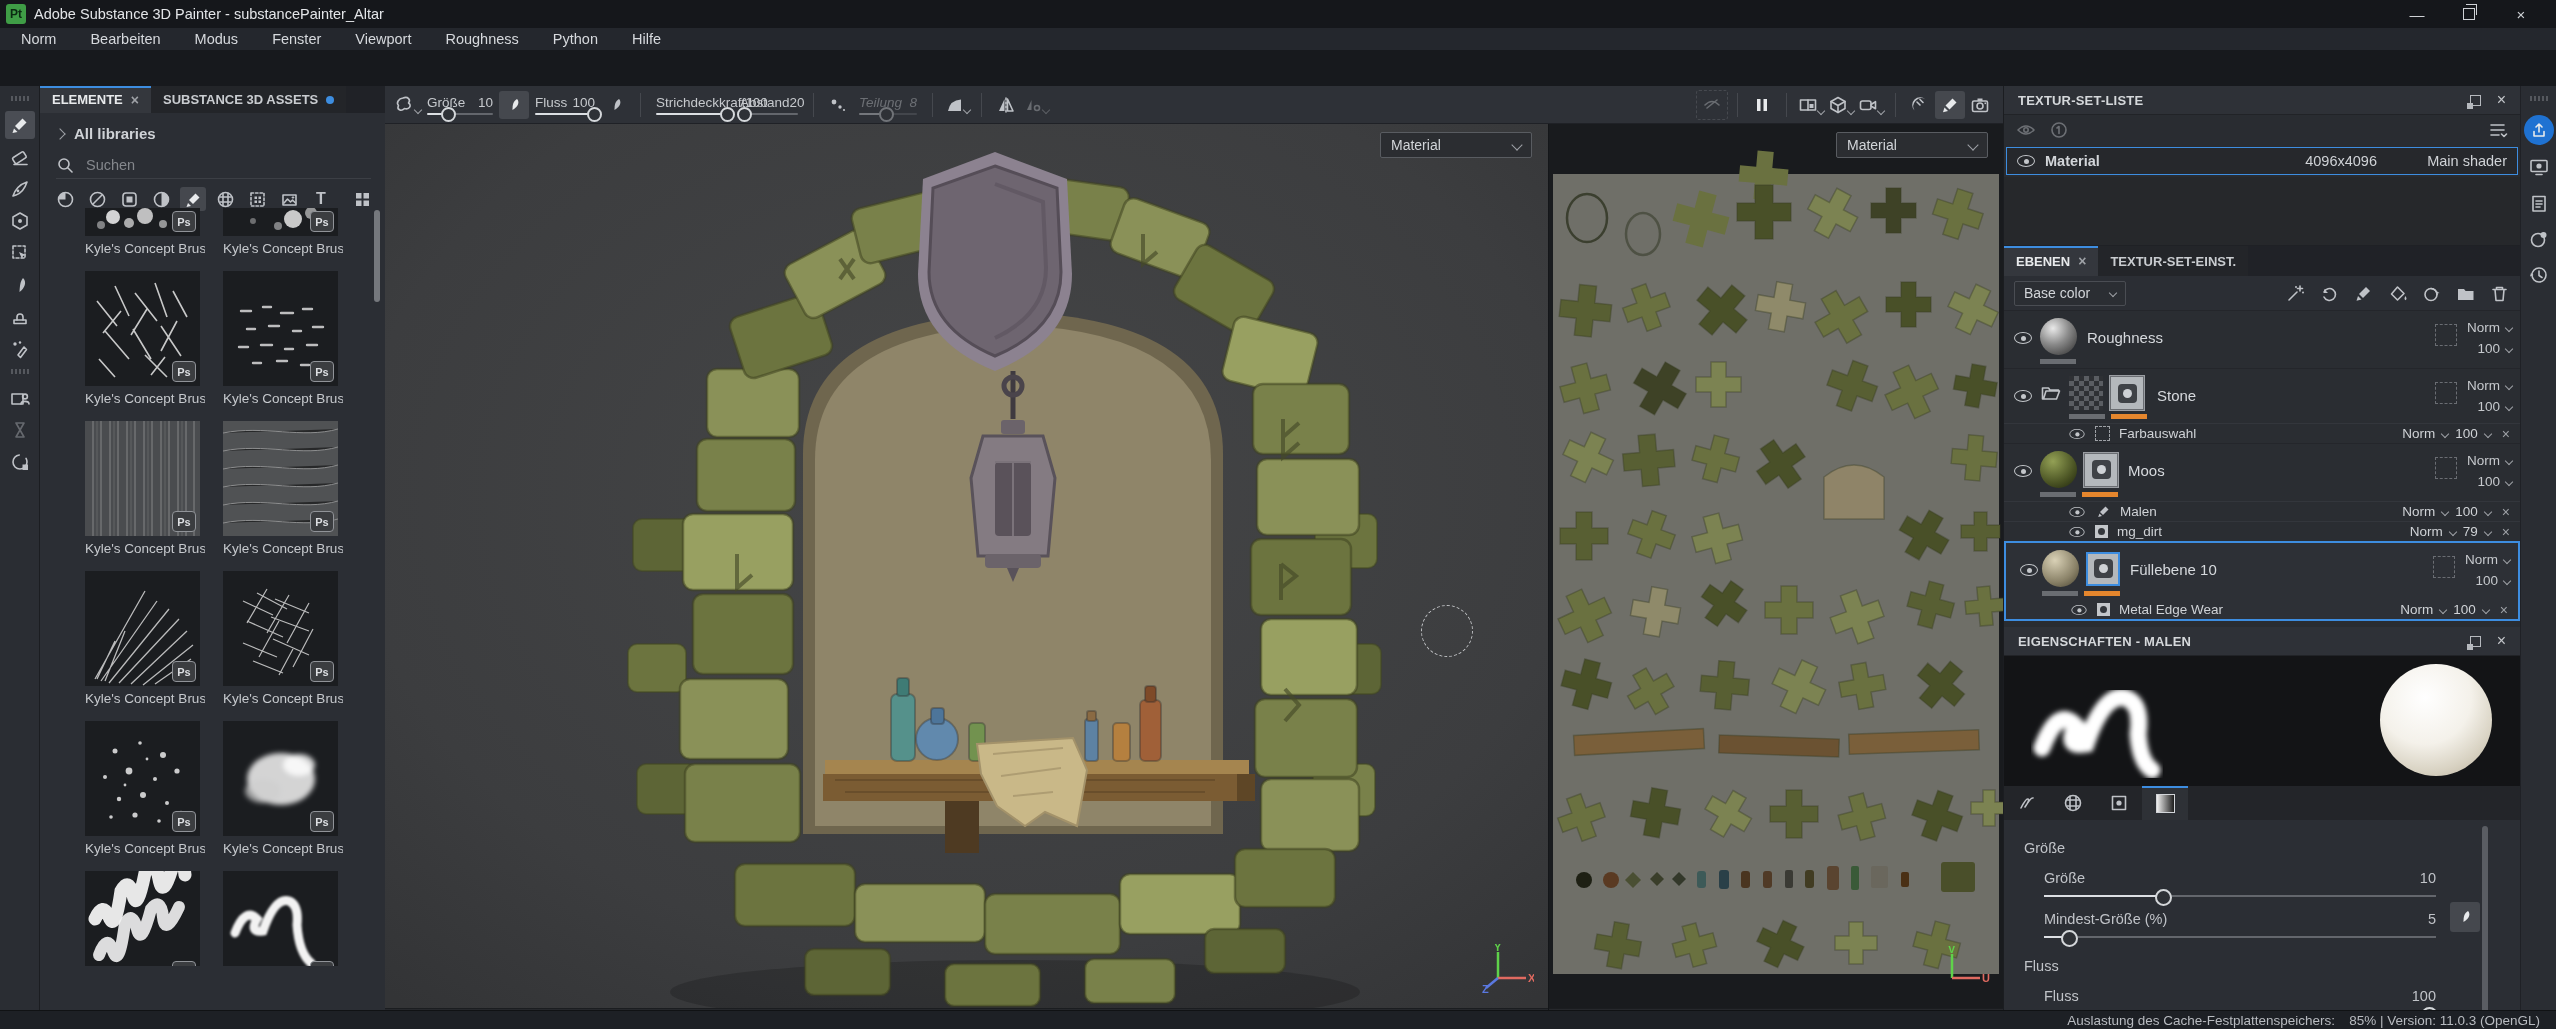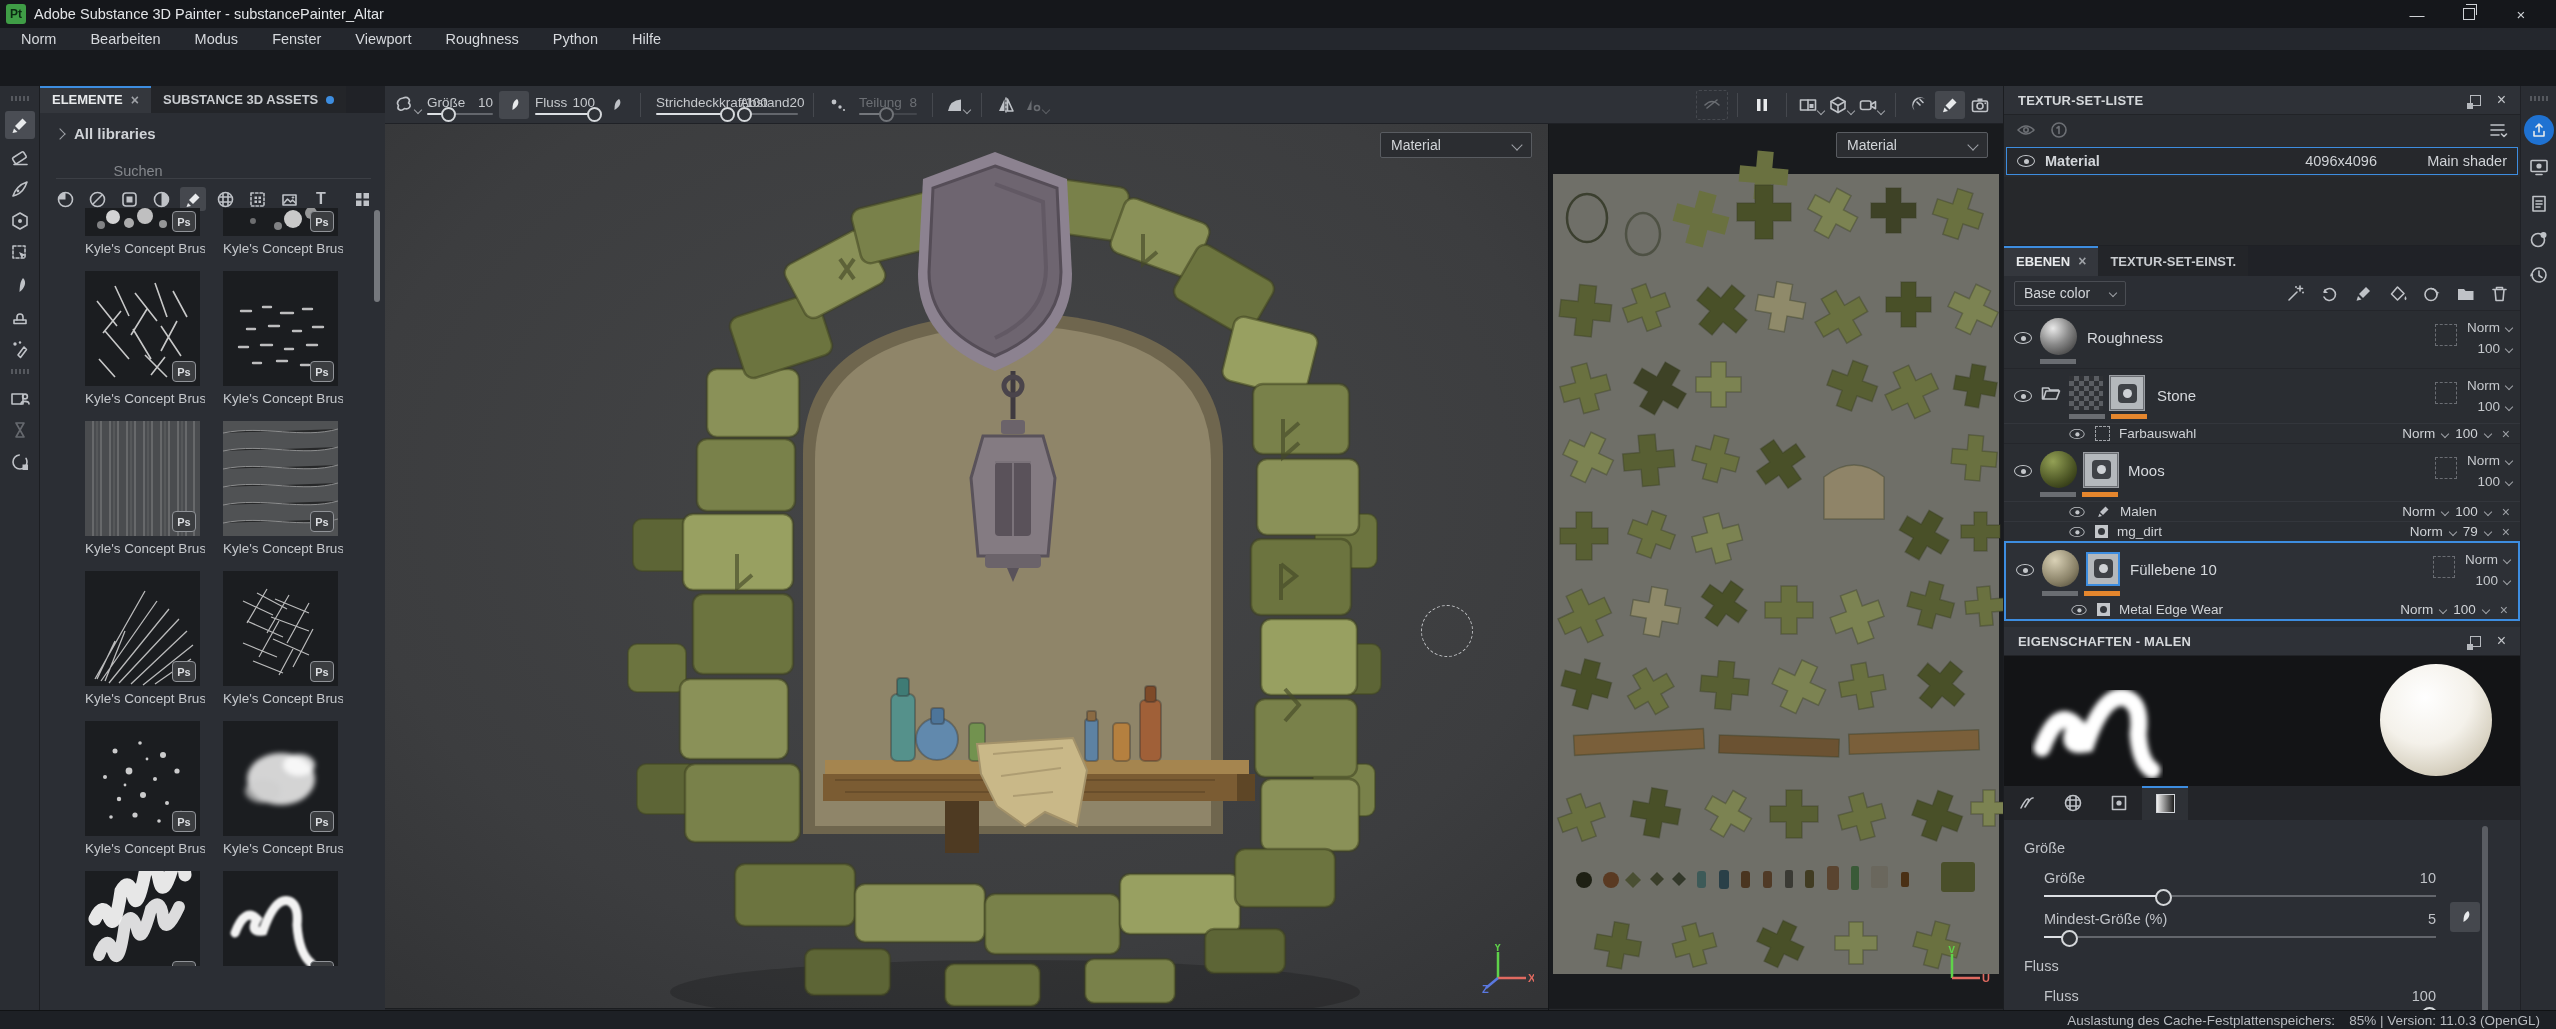--- a/index.html
+++ b/index.html
@@ -40,21 +40,21 @@
        color:#c9ccd0;background:#232529;position:relative;}
   .tab.active{background:#34373d;color:#e8eaec;}
   .tab.active::before{content:"";position:absolute;left:0;top:0;right:0;height:2px;background:#3d8de0;}
   .tabclose{color:#9ea1a6;font-size:14px;}
   .bluedot{width:8px;height:8px;border-radius:50%;background:#3d8de0;}
   .libraries{display:flex;align-items:center;gap:10px;padding:12px 0 2px 16px;font-weight:bold;color:#cfd2d6;}
   .chev{width:7px;height:7px;border-right:1.6px solid #9ea1a6;border-bottom:1.6px solid #9ea1a6;
         display:inline-block;transform:rotate(45deg);flex:none;}
   .chev.right{transform:rotate(-45deg);}
   .chev.sm{width:5px;height:5px;}
-  .searchrow{display:flex;align-items:center;gap:10px;margin:8px 14px 0 16px;height:26px;border-bottom:1px solid #3c3f45;flex-direction:column;}
+  .searchrow{display:flex;align-items:center;gap:10px;margin:8px 14px 0 16px;height:26px;border-bottom:1px solid #3c3f45;}
   .searchrow input{background:transparent;border:none;outline:none;color:#d2d5d9;font-size:14.5px;width:200px;font-family:inherit;}
   .searchrow input::placeholder{color:#84878c;}
   .filterrow{display:flex;align-items:center;gap:6px;padding:8px 10px 0 12px;}
   .fbtn{width:26px;height:24px;display:flex;align-items:center;justify-content:center;border-radius:3px;color:#bfc2c7;}
   .fbtn.active{background:#45484e;}
   .fbtn.last{margin-left:auto;}
   .brush-scroll{position:absolute;left:0;right:14px;top:122px;bottom:80px;overflow:hidden;}
   .brush-grid{position:absolute;left:45px;top:-87px;display:grid;grid-template-columns:120px 120px;column-gap:18px;}
   .bcell{width:120px;height:150px;}
   .bthumb{width:115px;height:115px;background:#1b1d20;position:relative;overflow:hidden;}
@@ -73,21 +73,21 @@
   .tslider{display:flex;flex-direction:column;justify-content:center;gap:3px;margin:0 6px;}
   .tsl-top{display:flex;justify-content:space-between;font-size:13.5px;color:#c6c9cd;}
   .tsl-track{position:relative;height:2px;border-radius:1px;
              background:linear-gradient(to right,#dcdfe3 var(--pct),#63666c var(--pct));}
   .tsl-knob{position:absolute;top:50%;left:var(--pct);width:11px;height:11px;margin:-6.5px 0 0 -6px;
             border-radius:50%;background:#2e3136;border:2px solid #d4d7da;}
   .tbtn{width:30px;height:28px;display:flex;align-items:center;justify-content:center;border-radius:3px;color:#bfc2c7;flex:none;}
   .tbtn.boxed{background:#45484e;}
   .tbtn.dim{opacity:.4;}
   .dim{opacity:.45;}
-  .disabled{opacity:.4;}
+  .disabled{opacity:.4;font-style:italic;}
   .rtools{margin-left:auto;display:flex;align-items:center;}
   
   .vp3d{left:385px;top:38px;width:1163px;bottom:0;background:#3e3f41;display:flex;flex-direction:column;}
   .vp2d{left:1548px;top:38px;width:455px;bottom:0;background:#191b1e;border-left:1px solid #141619;display:flex;flex-direction:column;}
   .vpscene{position:relative;flex:1;overflow:hidden;}
   .maskbar{height:26px;background:#26282c;border-top:1px solid #1b1d20;display:flex;align-items:center;gap:9px;padding:0 10px;flex:none;}
   .maskicon{width:15px;height:15px;background:#c9ccd0;display:flex;align-items:center;justify-content:center;}
   .maskicon::after{content:"";width:8px;height:8px;border-radius:50%;background:#33363b;}
   .masklabel{font-size:13px;font-weight:bold;color:#d5d8db;}
   .vpstrip{height:11px;background:#17191c;flex:none;}
@@ -146,21 +146,21 @@
   .stack .item{display:flex;align-items:center;gap:6px;}
   .crow{display:flex;align-items:center;height:19px;padding:0 10px 0 64px;font-size:13.5px;color:#cfd2d6;
         background:#2a2d32;border-top:1px solid #33363c;gap:9px;}
   .crow .eye{transform:scale(.85);}
   .cicon{width:16px;height:16px;flex:none;display:flex;align-items:center;justify-content:center;color:#c3c6ca;}
   .cicon.dashed{border:1px dashed #9ea1a6;width:13px;height:13px;}
   .cicon.maskic{background:#c3c6ca;width:13px;height:13px;}
   .cicon.maskic::after{content:"";width:7px;height:7px;border-radius:50%;background:#33363b;}
   .cright{margin-left:auto;display:flex;align-items:center;gap:7px;font-size:13.5px;}
   .cright .rm{color:#9ea1a6;font-size:14px;margin-left:4px;}
-  .selwrap{border:2px solid #3d8de0;}
+  .selwrap{border:2px solid #3d8de0;text-align:center;}
   .selwrap .lrow,.selwrap .crow{border-top:none;background:#2d3036;}
   
   .preview{height:130px;background:#131416;display:flex;}
   .prevhalf{flex:1;position:relative;}
   .sphere3d{position:absolute;right:28px;top:8px;width:112px;height:112px;border-radius:50%;
             background:radial-gradient(circle at 40% 30%,#ffffff,#f4f1ea 45%,#d8d2c2 72%,#b4aa95 100%);}
   .tooltabs{height:34px;background:#232529;display:flex;align-items:flex-end;}
   .ttab{width:46px;height:34px;display:flex;align-items:center;justify-content:center;color:#bfc2c7;position:relative;}
   .ttab.active{background:#2e3136;}
   .ttab.active::before{content:"";position:absolute;top:0;left:0;right:0;height:2px;background:#3d8de0;}

